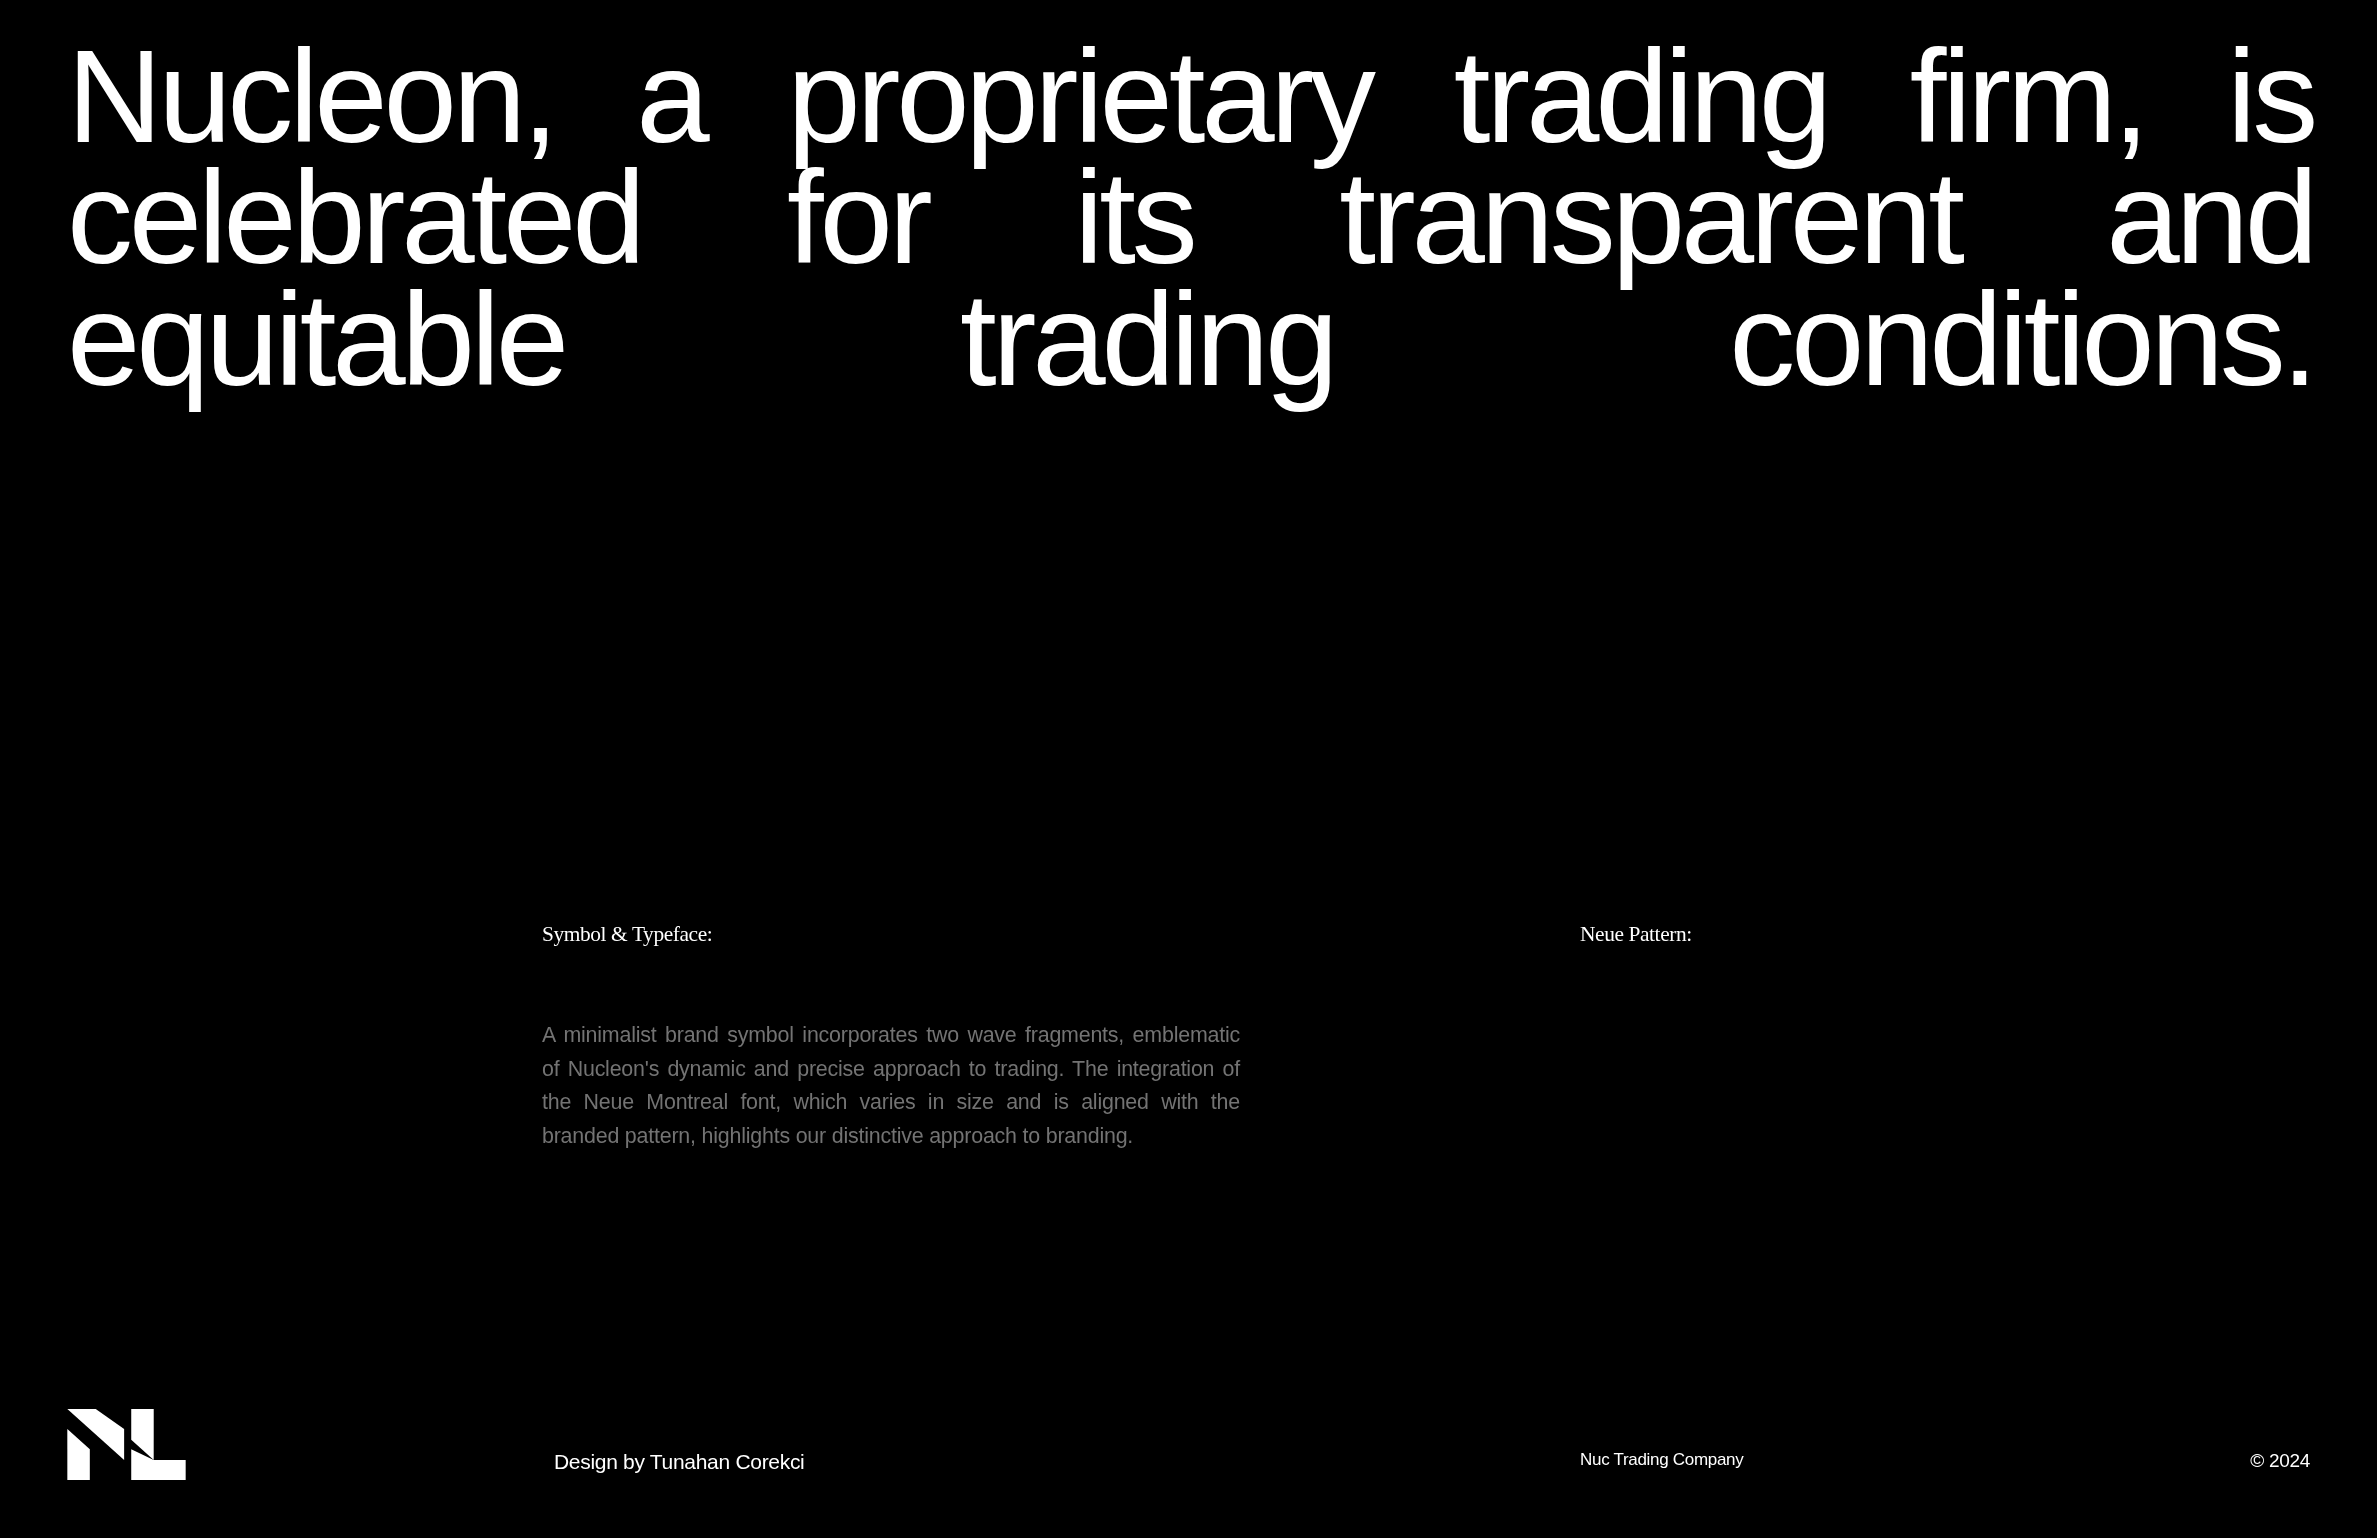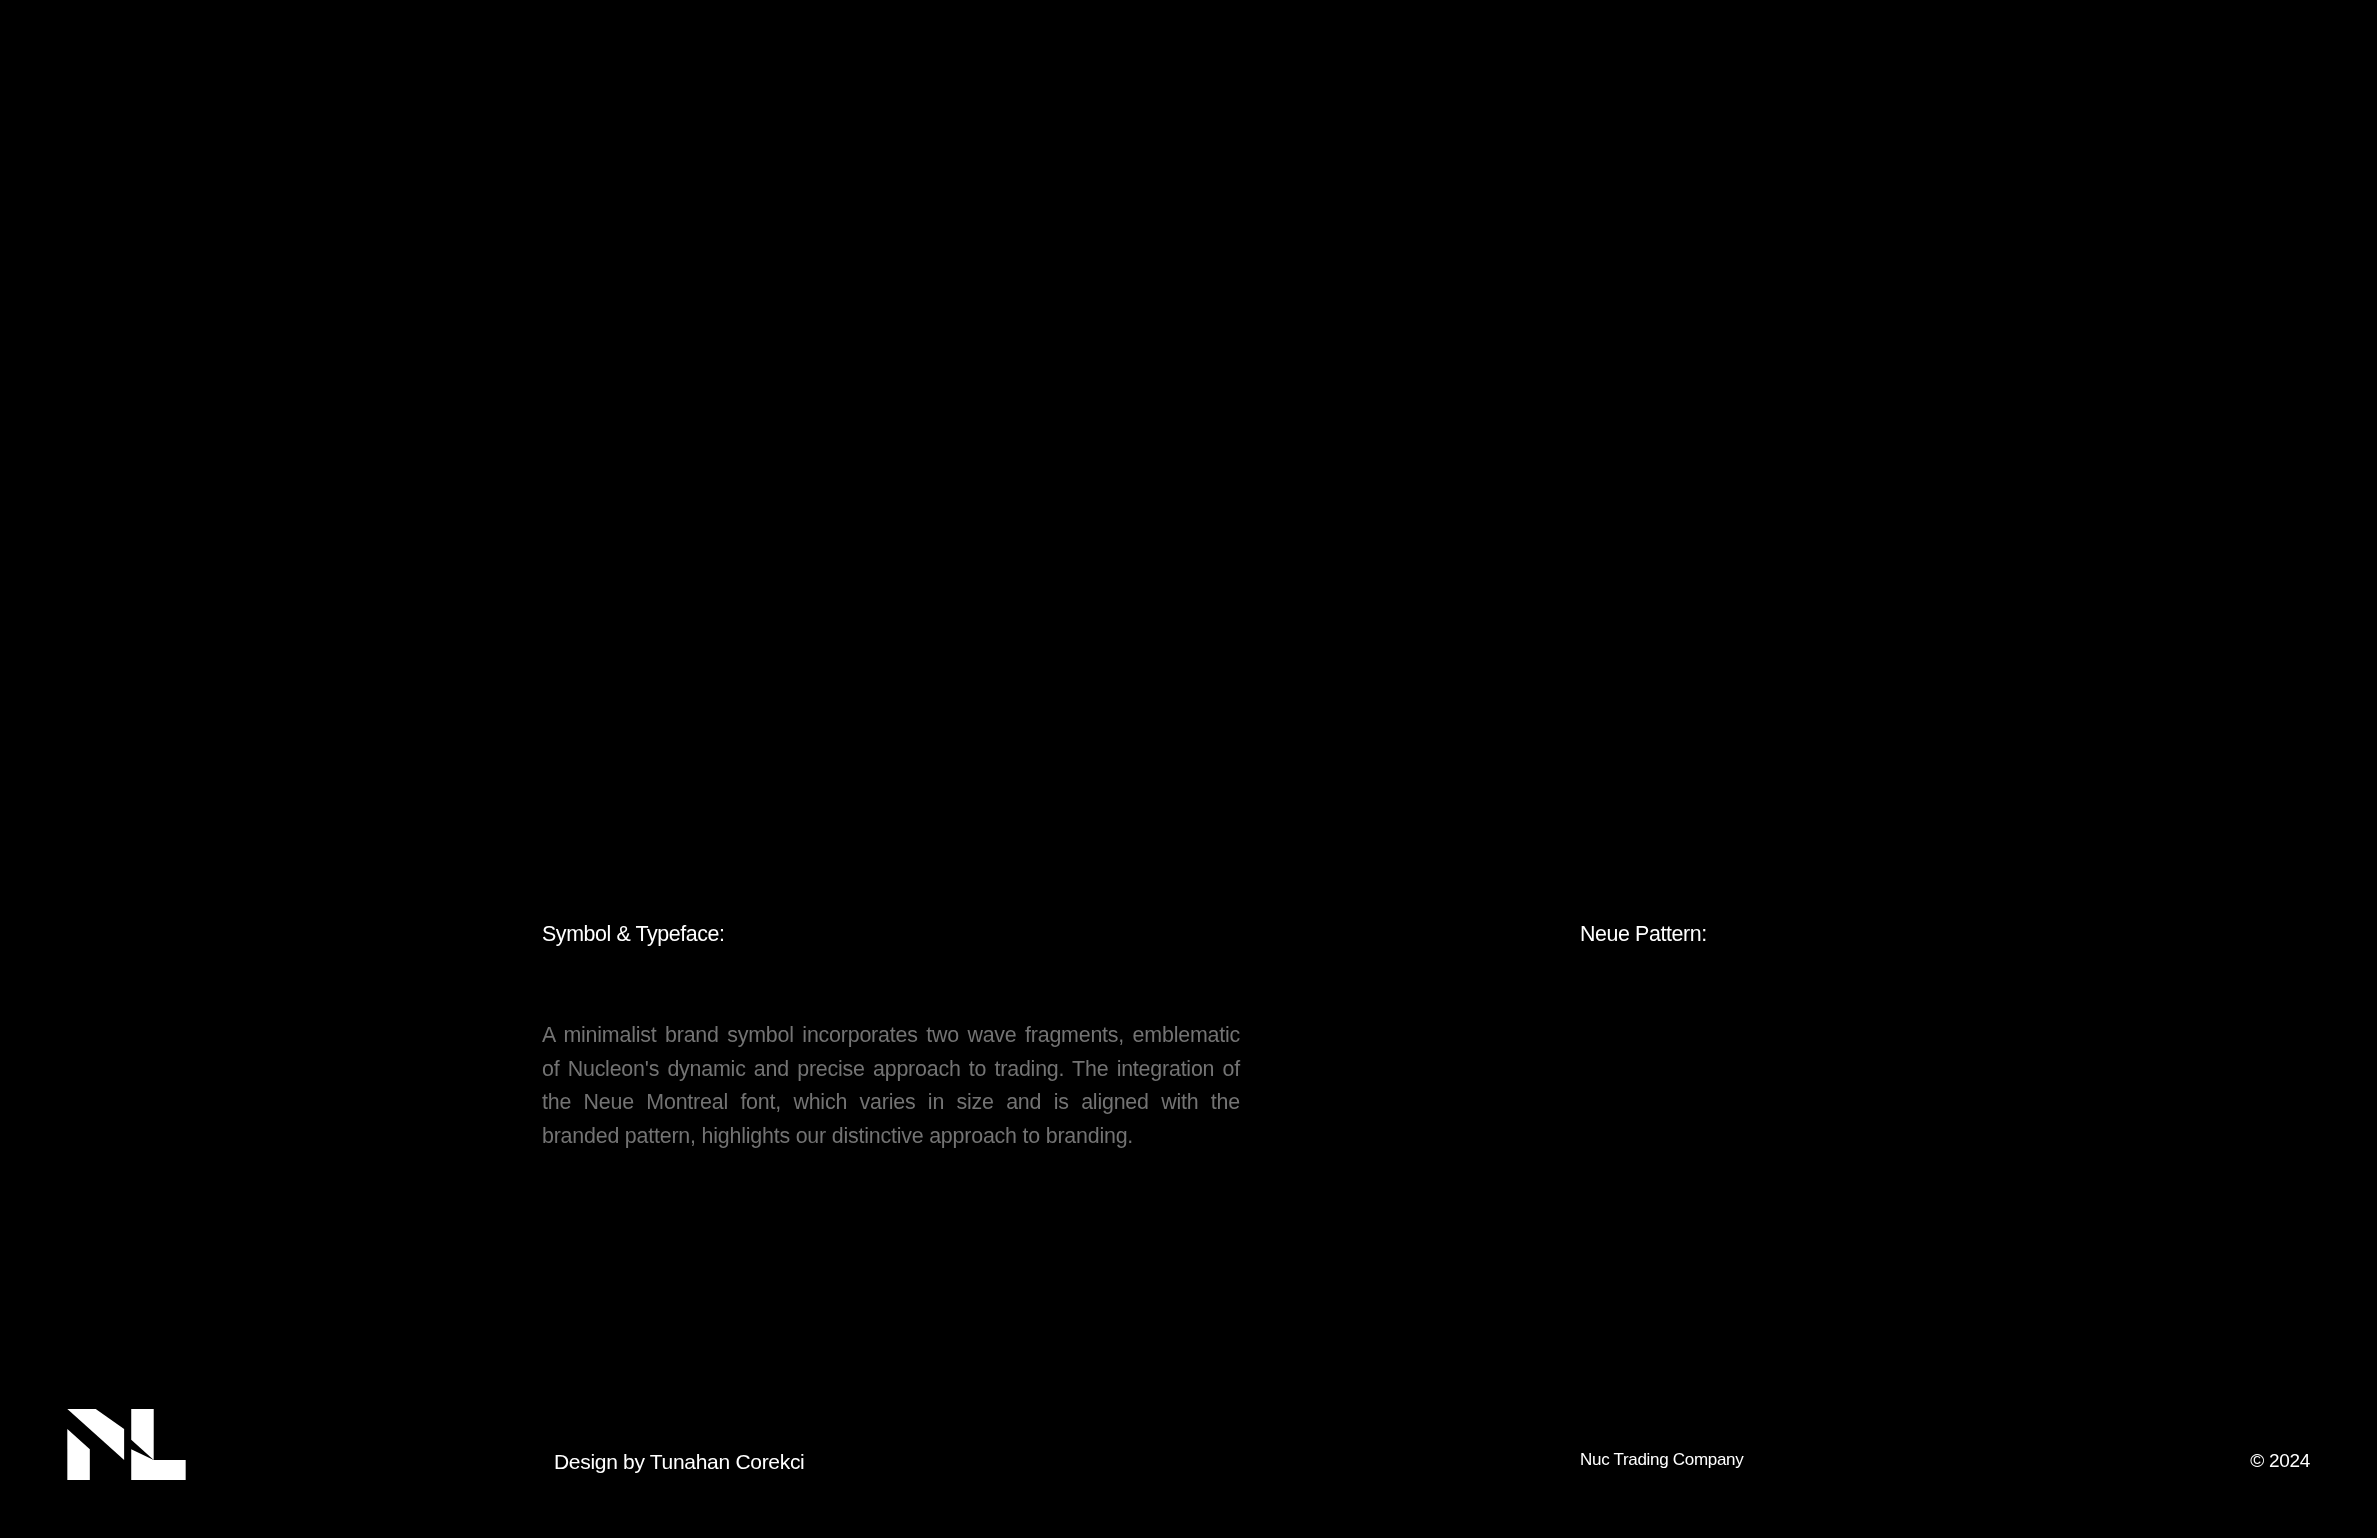--- a/index.html
+++ b/index.html
@@ -53,20 +53,21 @@
   .col-left  { left: 542px;  top: 921px; }
   .col-right { left: 1580px; top: 921px; }
 
   .col-label {
     font-size: 21.4px;
     line-height: 1.3;
     letter-spacing: -0.4px;
     color: #ffffff;
     margin-bottom: 70px;
     white-space: nowrap;
+    font-family: Liberation Serif, serif;
   }
 
   .col-body {
     font-size: 21.4px;
     line-height: 1.58;
     letter-spacing: -0.2px;
     text-align: justify;
     color: #737373;
   }
 
@@ -104,20 +105,21 @@
     font-size: 19px;
     letter-spacing: -0.3px;
     white-space: nowrap;
   }
 </style>
 </head>
 <body>
 
 <div class="page">
 
+  <h1 class="headline">Nucleon, a proprietary trading firm, is celebrated for its transparent and equitable trading conditions.</h1>
 
   <div class="col col-left">
     <div class="col-label">Symbol &amp; Typeface:</div>
     <p class="col-body">A minimalist brand symbol incorporates two wave fragments, emblematic of Nucleon's dynamic and precise approach to trading. The integration of the Neue Montreal font, which varies in size and is aligned with the branded pattern, highlights our distinctive approach to branding.</p>
   </div>
 
   <div class="col col-right">
     <div class="col-label">Neue Pattern:</div>
   </div>
 

